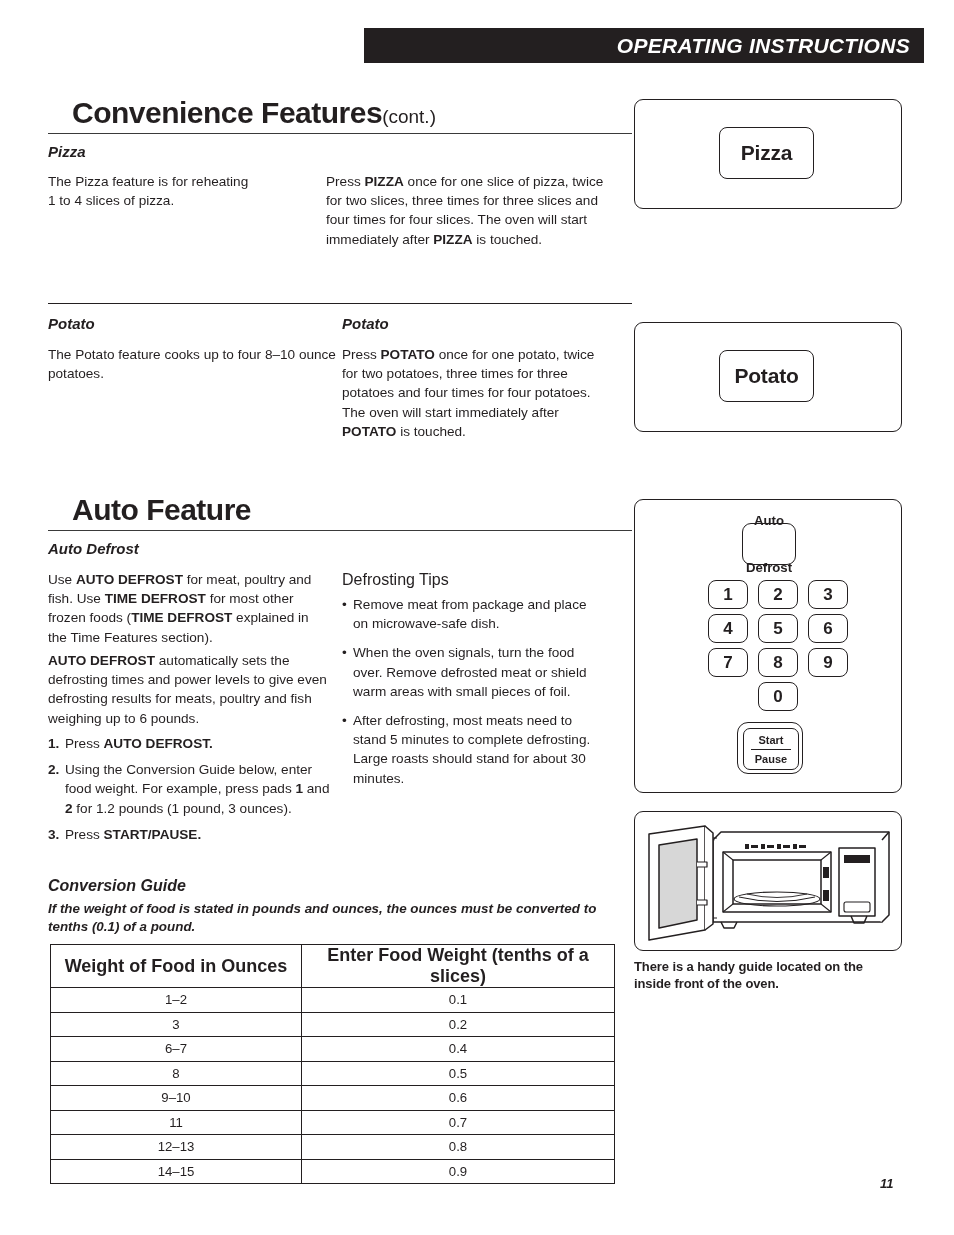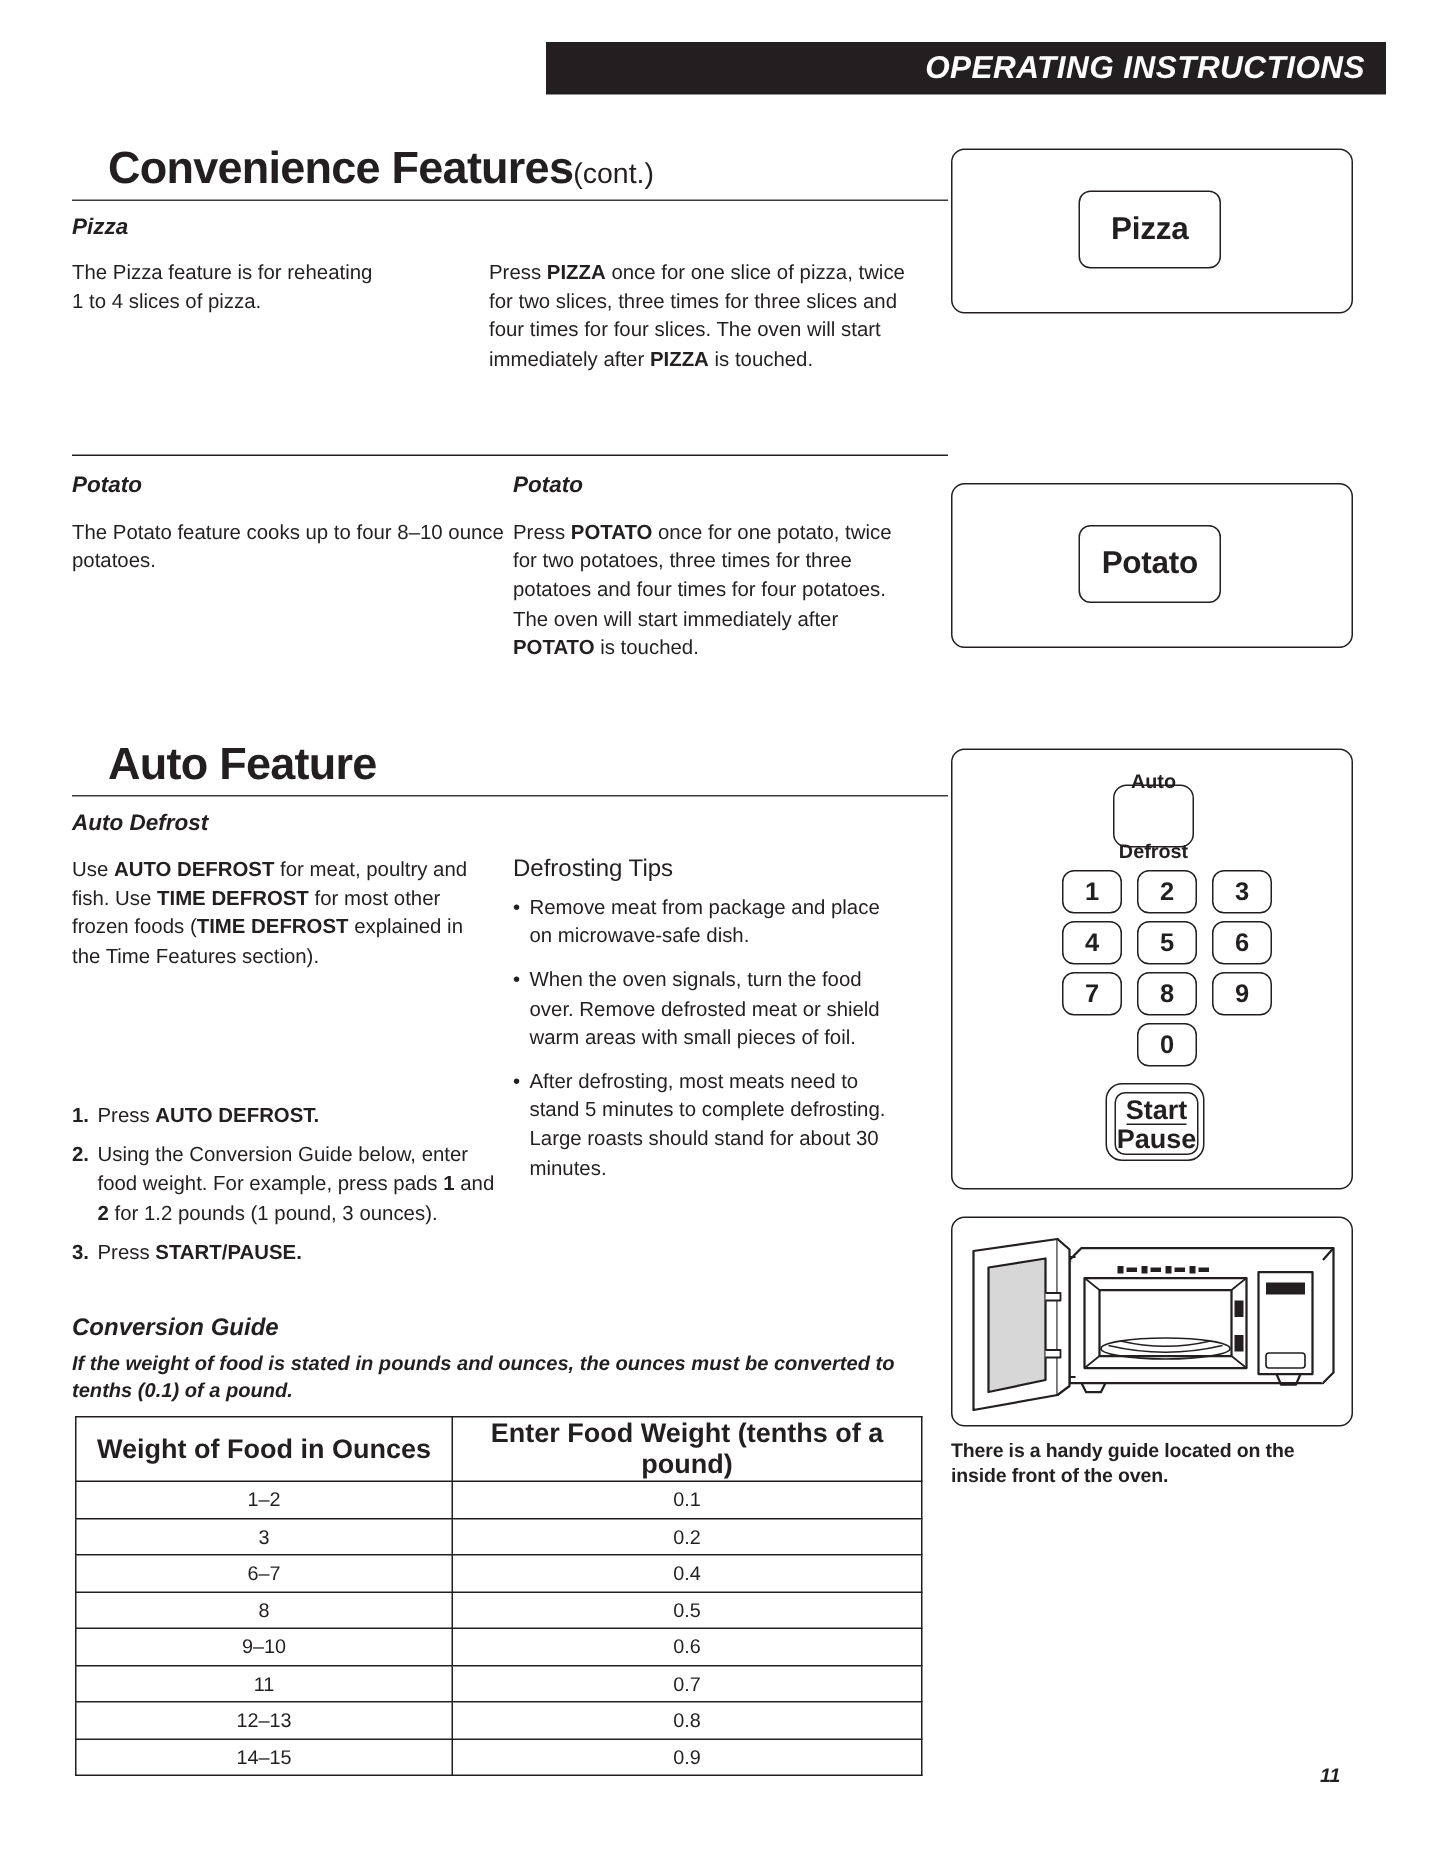--- a/index.html
+++ b/index.html
@@ -243,21 +243,21 @@
     border-bottom:1.5px solid #8e8e8e;
     border-radius:11px;
     z-index:-1;
   }
   .key-startpause {
     position: absolute;
     left: 5px; top: 5px;
     width: 56px;
     height: 42px;
     flex-direction: column;
-    font-size: 18px;
+    font-size: 11px;
     line-height: 16px;
     border-radius: 7px;
     border-width: 1.4px;
   }
   .key-startpause .divline {
     width: 40px;
     border-top: 1px solid #231f20;
     margin: 1px 0;
   }
 
@@ -315,20 +315,21 @@
   </div>
 
   <div class="section-title" style="left:48px; top:493px;">
     <span>Auto Feature</span>
   </div>
   <div class="rule-heavy" style="left:48px; top:530px; width:584px;"></div>
 
   <div class="sub-head" style="left:48px; top:540px;">Auto Defrost</div>
 
   <div class="body-text" style="left:48px; top:570px; width:280px;">Use <b>AUTO DEFROST</b> for meat, poultry and fish. Use <b>TIME DEFROST</b> for most other frozen foods (<b>TIME DEFROST</b> explained in the Time Features section).</div>
+  <div class="body-text" style="left:48px; top:651px; width:290px;"><b>AUTO DEFROST</b> automatically sets the defrosting times and power levels to give even defrosting results for meats, poultry and fish weighing up to 6 pounds.</div>
 
   <div class="num-list" style="left:48px; top:734px; width:290px;">
       <div class="li">
         <span class="num">1.</span>
         <span class="li-body">Press <b>AUTO DEFROST.</b></span>
       </div>
       <div class="li">
         <span class="num">2.</span>
         <span class="li-body">Using the Conversion Guide below, enter food weight. For example, press pads <b>1</b> and <b>2</b> for 1.2 pounds (1 pound, 3 ounces).</span>
       </div>
@@ -457,21 +458,21 @@
 
   <div class="caption" style="left:634px; top:958px; width:262px;">There is a handy guide located on the inside front of the oven.</div>
 
   <div class="cg-title" style="left:48px; top:877px;">Conversion Guide</div>
   <div class="cg-note" style="left:48px; top:900px; width:560px;">If the weight of food is stated in pounds and ounces, the ounces must be converted to tenths (0.1) of a pound.</div>
 
   <table class="conv" style="left:50px; top:944px;">
     <thead>
       <tr>
         <th class="c1">Weight of Food in Ounces</th>
-        <th class="c2">Enter Food Weight (tenths of a pound)</th>
+        <th class="c2">Enter Food Weight (tenths of a slices)</th>
       </tr>
     </thead>
     <tbody>
         <tr>
           <td class="c1">1–2</td>
           <td class="c2">0.1</td>
         </tr>
         <tr>
           <td class="c1">3</td>
           <td class="c2">0.2</td>

